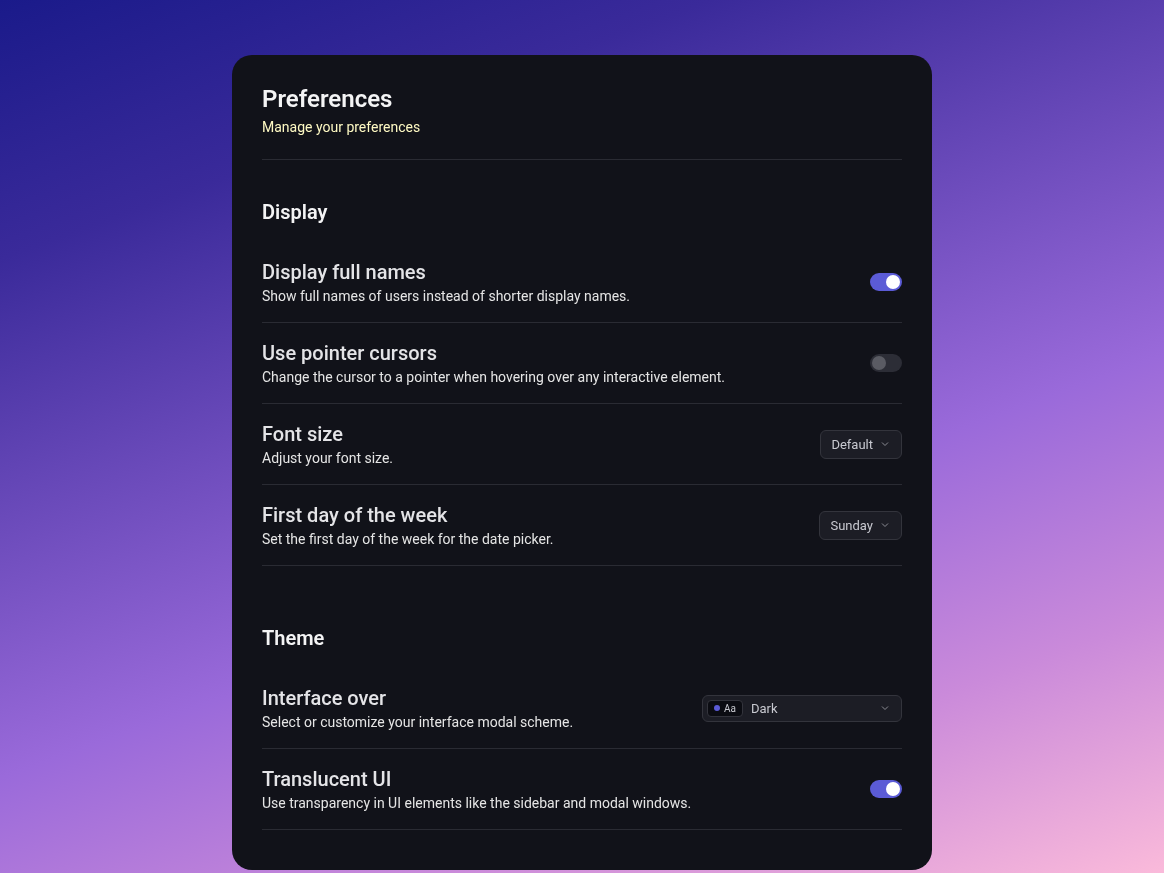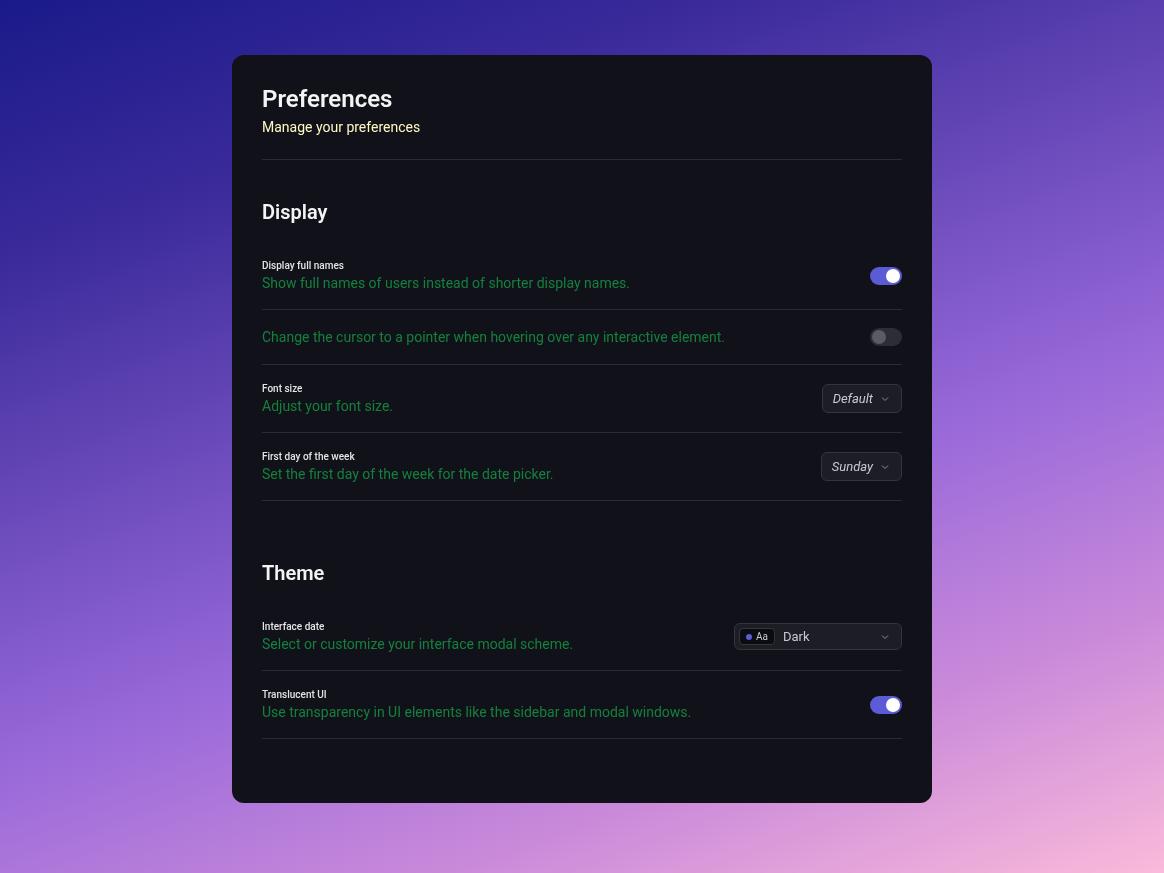--- a/index.html
+++ b/index.html
@@ -9,22 +9,22 @@
     background: linear-gradient(160deg, #1a1a8a 0%, #3a2a9a 20%, #6a4aba 40%, #9a6ada 60%, #ca8ada 80%, #fabada 100%);
     min-height: 873px;
     width: 1164px;
     overflow: hidden;
     padding-top: 55px;
   }
   .card {
     width: 700px;
     margin: 0 auto;
     background: #111219;
-    border-radius: 12px;
-    padding: 30px 30px 64px 30px;
+    border-radius: 20px;
+    padding: 30px 30px 40px 30px;
     color: #e4e4e7;
   }
   .header {
     border-bottom: 1px solid #2a2b33;
     padding-bottom: 24px;
     margin-bottom: 40px;
   }
   .page-title {
     font-size: 24px;
     font-weight: 600;
@@ -48,28 +48,28 @@
     display: flex;
     justify-content: space-between;
     align-items: center;
     border-bottom: 1px solid #2a2b33;
     padding: 18px 0;
     gap: 20px;
   }
   .row:first-of-type { padding-top: 0; }
   .row-text { flex: 1; }
   .row-label {
-    font-size: 10px;
+    font-size: 20px;
     font-weight: 500;
     color: #e4e4e7;
     margin-bottom: 4px;
   }
   .row-desc {
     font-size: 14px;
-    color: #15803d;
+    color: #e5e5e5;
   }
   
   .toggle {
     position: relative;
     width: 32px;
     height: 18px;
     border-radius: 9px;
     flex-shrink: 0;
     cursor: pointer;
   }
@@ -92,36 +92,35 @@
     align-items: center;
     gap: 6px;
     border: 1px solid #33343c;
     background: #1c1d25;
     color: #c8c9d0;
     font-size: 13px;
     padding: 6px 10px;
     border-radius: 6px;
     cursor: pointer;
     flex-shrink: 0;
-    font-style: italic;
   }
   .select-btn .chev {
     display: inline-flex;
     color: #8a8b93;
   }
   
   .theme-picker {
     display: inline-flex;
     align-items: center;
     justify-content: space-between;
     border: 1px solid #33343c;
     background: #1c1d25;
     border-radius: 6px;
     padding: 4px 10px 4px 4px;
-    width: 168px;
+    width: 200px;
     cursor: pointer;
     flex-shrink: 0;
     gap: 8px;
   }
   .theme-swatch {
     display: inline-flex;
     align-items: center;
     gap: 4px;
     background: #0b0c12;
     border: 1px solid #33343c;
@@ -158,20 +157,21 @@
         <div class="row-label">Display full names</div>
         <div class="row-desc">Show full names of users instead of shorter display names.</div>
       </div>
       <div class="toggle on">
         <div class="knob"></div>
       </div>
     </div>
 
     <div class="row">
       <div class="row-text">
+        <div class="row-label">Use pointer cursors</div>
         <div class="row-desc">Change the cursor to a pointer when hovering over any interactive element.</div>
       </div>
       <div class="toggle off">
         <div class="knob"></div>
       </div>
     </div>
 
     <div class="row">
       <div class="row-text">
         <div class="row-label">Font size</div>
@@ -201,21 +201,21 @@
         </span>
       </div>
     </div>
   </div>
 
   <div class="section" style="margin-bottom:0;margin-top:20px;">
     <div class="section-title">Theme</div>
 
     <div class="row">
       <div class="row-text">
-        <div class="row-label">Interface date</div>
+        <div class="row-label">Interface over</div>
         <div class="row-desc">Select or customize your interface modal scheme.</div>
       </div>
       <div class="theme-picker">
         <span class="theme-swatch">
           <span class="dot"></span>
           <span>Aa</span>
         </span>
         <span class="theme-label">Dark</span>
         <span class="chev" style="color:#8a8b93;">
           <svg width="12" height="12" viewBox="0 0 24 24" fill="none" stroke="currentColor" stroke-width="2">

